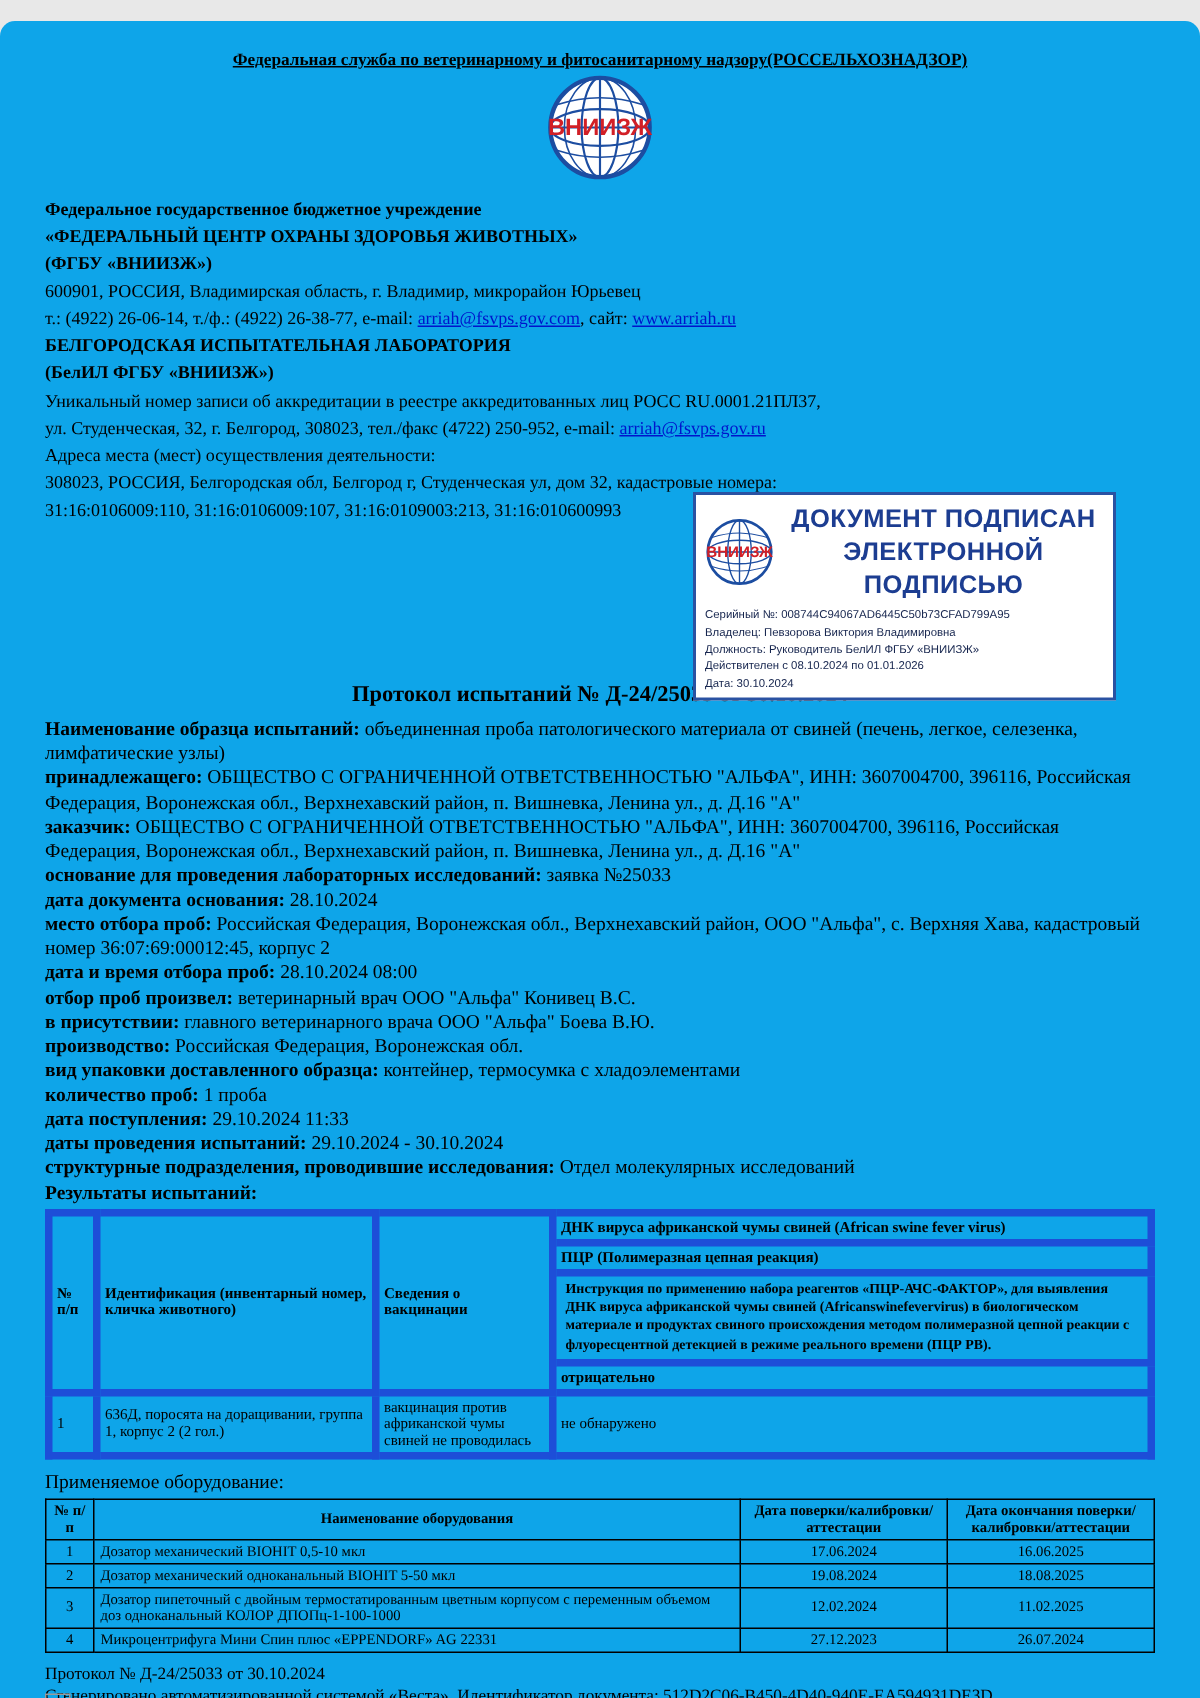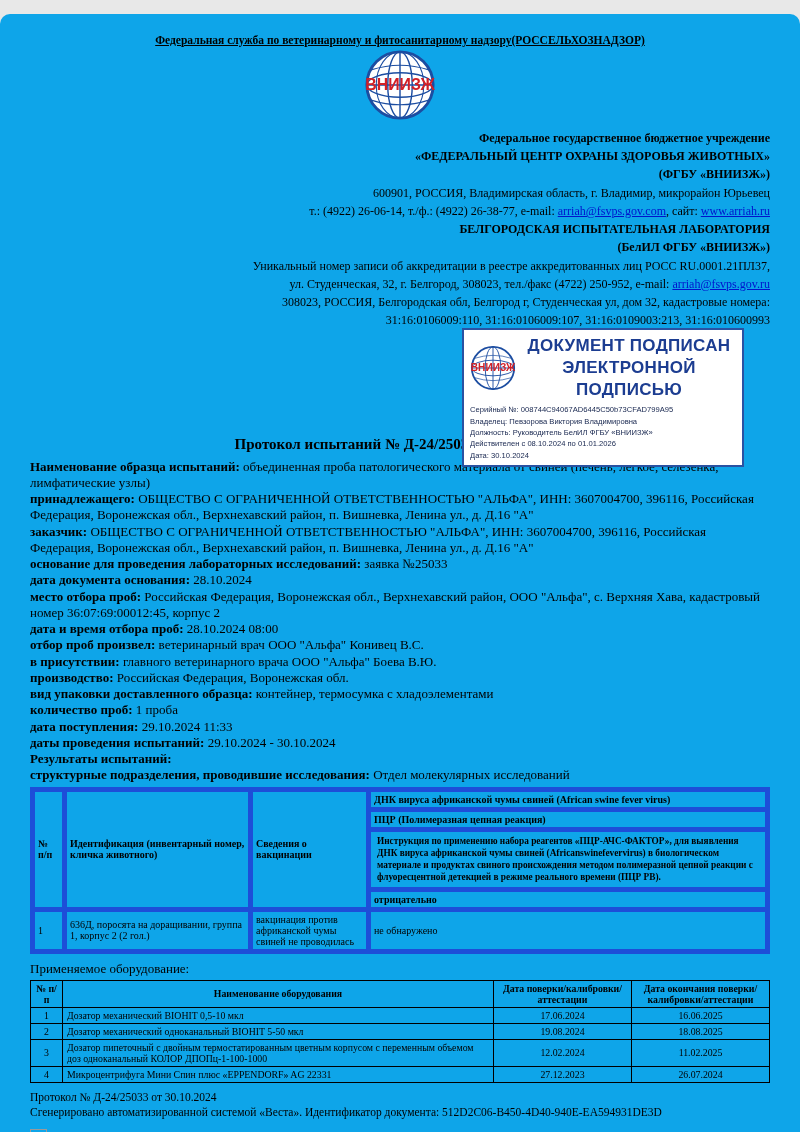--- a/index.html
+++ b/index.html
@@ -6,21 +6,21 @@
   html,body { background:#e8e8e8; }
   .page {
     width:800px; height:1132px; margin:14px auto; background:#0ea5e9; color:#000;
     font-family:"Liberation Serif", serif; position:relative; padding:20px 30px 6px;
     overflow:hidden;
     border-radius:10px;
   }
   .b { font-weight:bold; }
   .agency { font-size:11.5px; font-weight:bold; text-decoration:underline; text-align:center; margin-bottom:3px; }
   .logo-wrap { text-align:center; margin:3px 0 4px; }
-  .hline { font-size:12px; line-height:1.52; text-align:right; }
+  .hline { font-size:12px; line-height:1.52; text-align:left; }
   a.link { color:#0014cc; text-decoration:underline; cursor:pointer; }
   
   .stamp-wrap { position:absolute; top:314px; right:56px; width:282px; font-family:"Liberation Sans", sans-serif; }
   .approve { font-family:"Liberation Serif", serif; font-size:12.5px; text-align:right; padding-right:14px; margin-bottom:2px; }
   .stamp-box { border:2px solid #2a52a2; background:#fff; padding:5px 6px 4px; }
   .stamp-top { display:flex; align-items:center; gap:6px; }
   .signed { flex:1; text-align:center; color:#1c3d91; font-weight:bold; font-size:17px; line-height:1.3; letter-spacing:.3px; }
   .cert-band { background:#16254e; color:#fff; font-size:8.5px; text-align:center; padding:2px 0 3px; letter-spacing:.6px; margin-top:4px; font-weight:bold; }
   .cert-lines { font-size:7.6px; color:#16254e; line-height:1.5; margin-top:3px; }
   
@@ -65,20 +65,21 @@
 
     <div class="hline b">Федеральное государственное бюджетное учреждение</div>
     <div class="hline b">«ФЕДЕРАЛЬНЫЙ ЦЕНТР ОХРАНЫ ЗДОРОВЬЯ ЖИВОТНЫХ»</div>
     <div class="hline b">(ФГБУ «ВНИИЗЖ»)</div>
     <div class="hline">600901, РОССИЯ, Владимирская область, г. Владимир, микрорайон Юрьевец</div>
     <div class="hline"><span>т.: (4922) 26-06-14, т./ф.: (4922) 26-38-77, e-mail: </span><a class="link">arriah@fsvps.gov.com</a><span>, сайт: </span><a class="link">www.arriah.ru</a></div>
     <div class="hline b">БЕЛГОРОДСКАЯ ИСПЫТАТЕЛЬНАЯ ЛАБОРАТОРИЯ</div>
     <div class="hline b">(БелИЛ ФГБУ «ВНИИЗЖ»)</div>
     <div class="hline">Уникальный номер записи об аккредитации в реестре аккредитованных лиц РОСС RU.0001.21ПЛ37,</div>
     <div class="hline"><span>ул. Студенческая, 32, г. Белгород, 308023, тел./факс (4722) 250-952, e-mail: </span><a class="link">arriah@fsvps.gov.ru</a></div>
+    <div class="hline">Адреса места (мест) осуществления деятельности:</div>
     <div class="hline">308023, РОССИЯ, Белгородская обл, Белгород г, Студенческая ул, дом 32, кадастровые номера:</div>
     <div class="hline">31:16:0106009:110, 31:16:0106009:107, 31:16:0109003:213, 31:16:010600993</div>
   </div>
 
   <div class="stamp-wrap">
     <div class="stamp-box">
       <div class="stamp-top">
         <svg width="46" height="46" viewBox="0 0 100 100">
           <circle cx="50" cy="50" r="46" fill="#ffffff" stroke="#1c4da1" stroke-width="4"></circle>
           <ellipse cx="50" cy="50" rx="46" ry="17" fill="none" stroke="#1c4da1" stroke-width="2"></ellipse>
@@ -114,22 +115,22 @@
     <p><b>дата документа основания:</b> <span>28.10.2024</span></p>
     <p><b>место отбора проб:</b> <span>Российская Федерация, Воронежская обл., Верхнехавский район, ООО "Альфа", с. Верхняя Хава, кадастровый номер 36:07:69:00012:45, корпус 2</span></p>
     <p><b>дата и время отбора проб:</b> <span>28.10.2024 08:00</span></p>
     <p><b>отбор проб произвел:</b> <span>ветеринарный врач ООО "Альфа" Конивец В.С.</span></p>
     <p><b>в присутствии:</b> <span>главного ветеринарного врача ООО "Альфа" Боева В.Ю.</span></p>
     <p><b>производство:</b> <span>Российская Федерация, Воронежская обл.</span></p>
     <p><b>вид упаковки доставленного образца:</b> <span>контейнер, термосумка с хладоэлементами</span></p>
     <p><b>количество проб:</b> <span>1 проба</span></p>
     <p><b>дата поступления:</b> <span>29.10.2024 11:33</span></p>
     <p><b>даты проведения испытаний:</b> <span>29.10.2024 - 30.10.2024</span></p>
+    <p><b>структурные подразделения, проводившие исследования:</b> <span>Отдел молекулярных исследований</span></p>
     <p><b>Результаты испытаний:</b> <span></span></p>
-    <p><b>структурные подразделения, проводившие исследования:</b> <span>Отдел молекулярных исследований</span></p>
   </div>
 
   <table class="results-table">
     <colgroup>
         <col style="width:32px">
         <col style="width:186px">
         <col style="width:118px">
         <col>
       </colgroup>
     <tbody>

